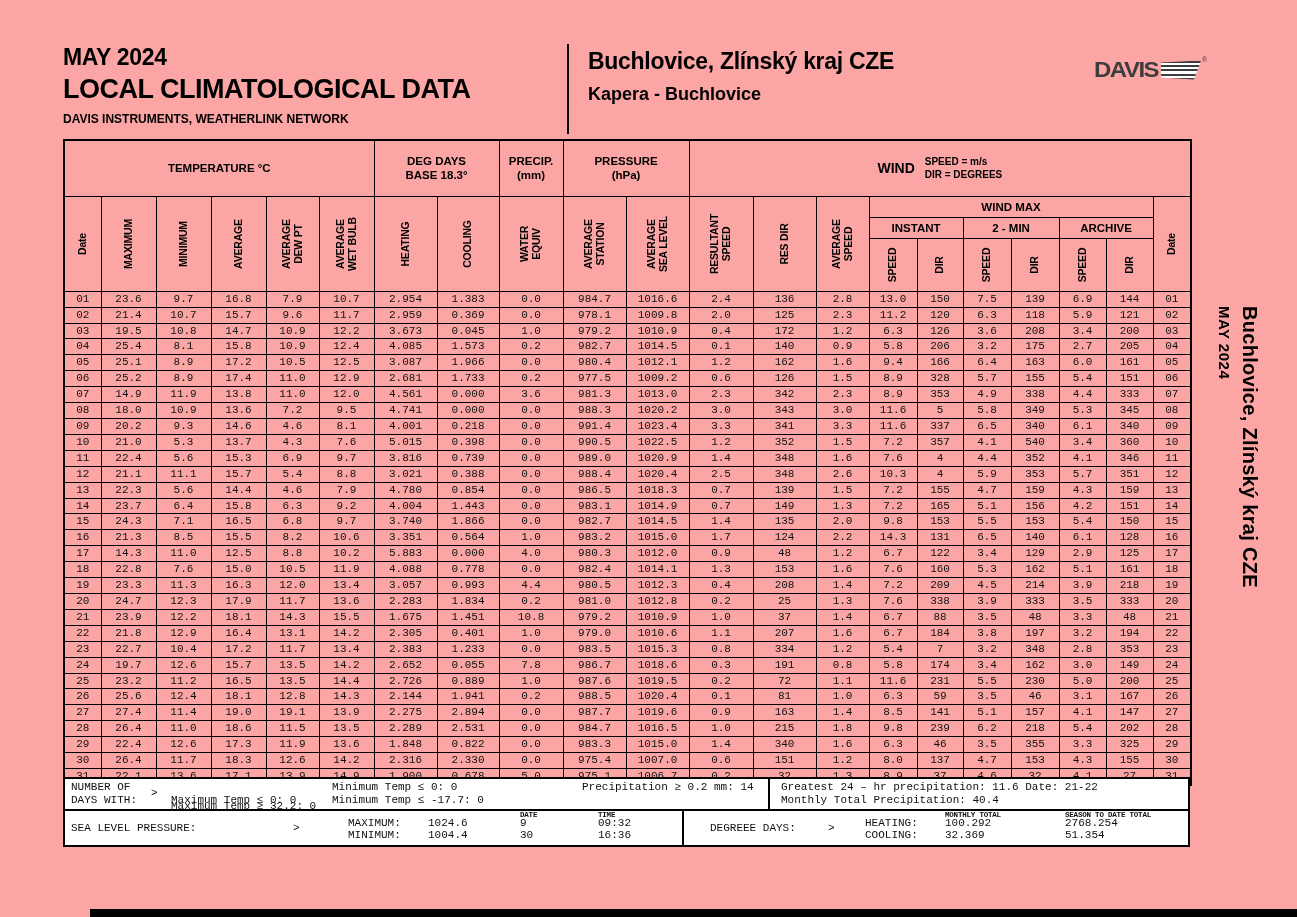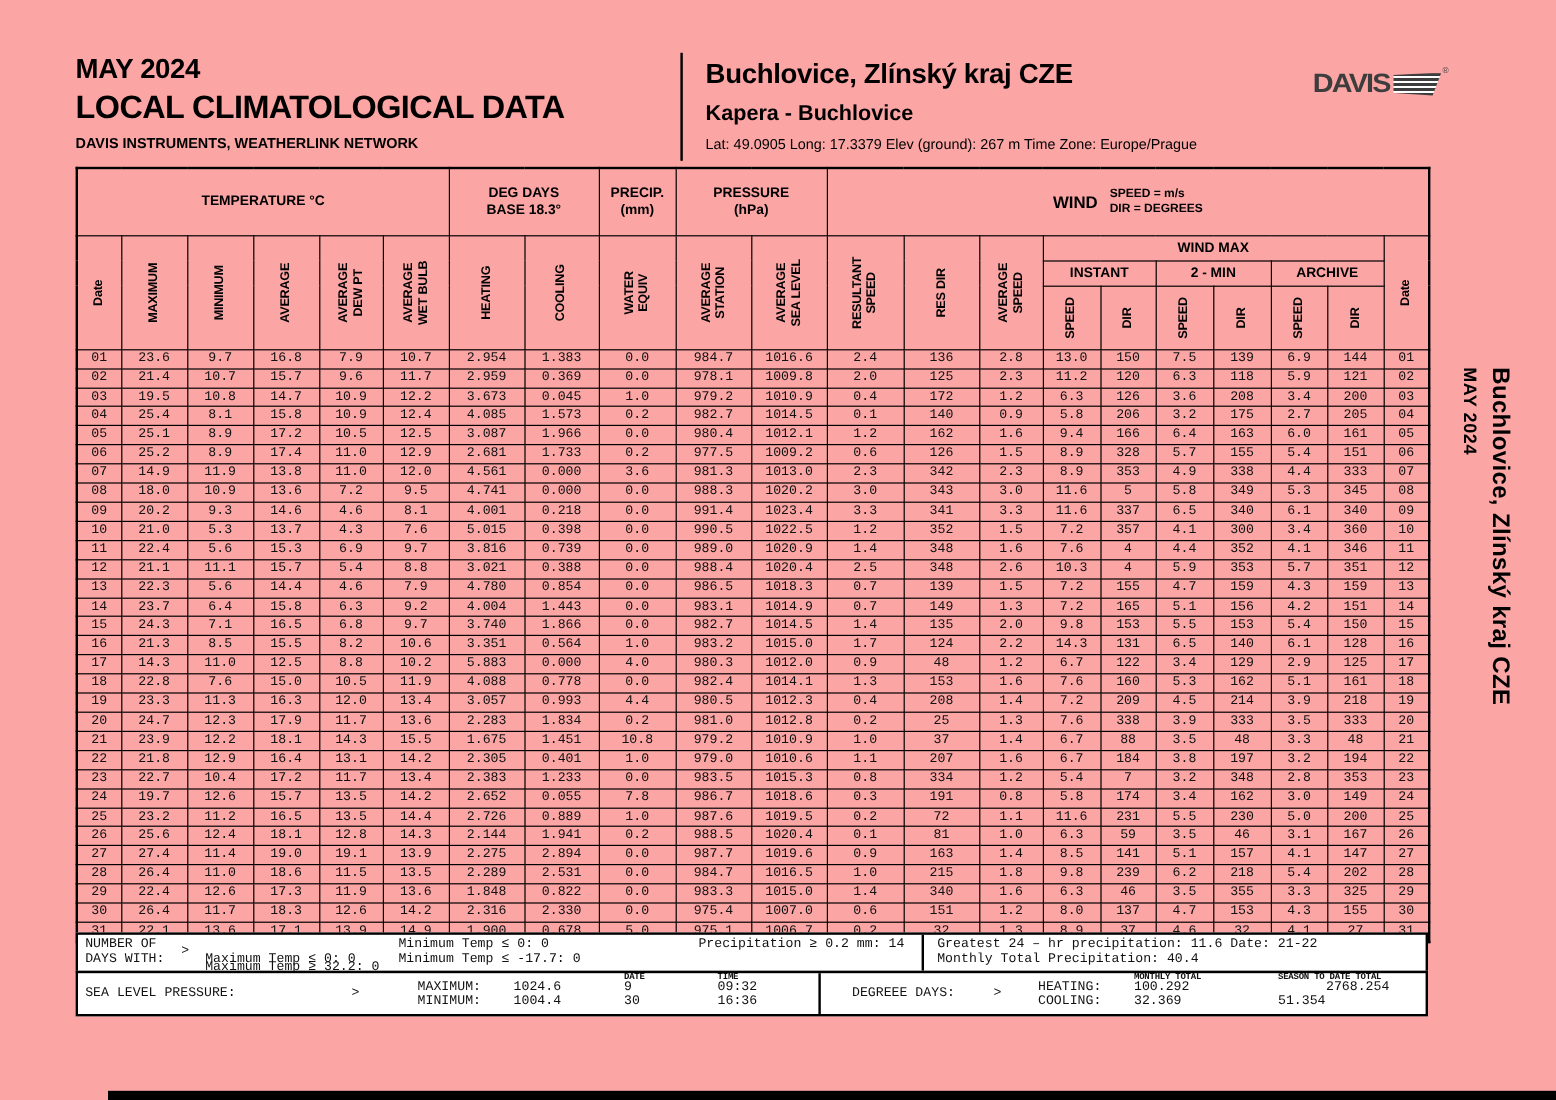--- a/index.html
+++ b/index.html
@@ -71,21 +71,20 @@
 <body>
 
 <div class="page">
 
   <div class="hdr-month">MAY 2024</div>
   <div class="hdr-title">LOCAL CLIMATOLOGICAL DATA</div>
   <div class="hdr-sub">DAVIS INSTRUMENTS, WEATHERLINK NETWORK</div>
   <div class="hdr-divider"></div>
   <div class="stn-name">Buchlovice, Zlínský kraj CZE</div>
   <div class="stn-sub">Kapera - Buchlovice</div>
-  <div class="stn-meta">Lat: 49.0905  Long: 17.3379  Elev (ground): 267 m  Time Zone: Europe/Prague</div>
   <div class="davis">
     <span class="davis-text">DAVIS</span>
     <span class="davis-flag"></span>
     <span class="davis-reg">®</span>
   </div>
 
   <div class="tablewrap">
     <table class="clim">
       <colgroup>
         <col style="width:37px">
@@ -427,21 +426,21 @@
             <td>0.398</td>
             <td>0.0</td>
             <td>990.5</td>
             <td>1022.5</td>
             <td>1.2</td>
             <td>352</td>
             <td>1.5</td>
             <td>7.2</td>
             <td>357</td>
             <td>4.1</td>
-            <td>300</td>
+            <td>540</td>
             <td>3.4</td>
             <td>360</td>
             <td>10</td>
           </tr>
           <tr>
             <td>11</td>
             <td>22.4</td>
             <td>5.6</td>
             <td>15.3</td>
             <td>6.9</td>
@@ -993,21 +992,21 @@
     <span style="left:533px;top:18px;">16:36</span>
     <div class="vdiv"></div>
     <span style="left:645px;top:11px;">DEGREEE DAYS:</span>
     <span style="left:763px;top:11px;">&gt;</span>
     <span style="left:800px;top:6px;">HEATING:</span>
     <span style="left:800px;top:18px;">COOLING:</span>
     <span class="tiny" style="left:880px;top:0px;">MONTHLY TOTAL</span>
     <span style="left:880px;top:6px;">100.292</span>
     <span style="left:880px;top:18px;">32.369</span>
     <span class="tiny" style="left:1000px;top:0px;">SEASON TO DATE TOTAL</span>
-    <span style="left:1000px;top:6px;margin-left:40px;">2768.254</span>
+    <span style="left:1000px;top:6px;">2768.254</span>
     <span style="left:1000px;top:18px;">51.354</span>
   </div>
 
   <div class="side">
     <span class="side-month">MAY 2024</span>
     <span class="side-loc">Buchlovice, Zlínský kraj CZE</span>
   </div>
 
   <div class="bottombar"></div>
 </div>

